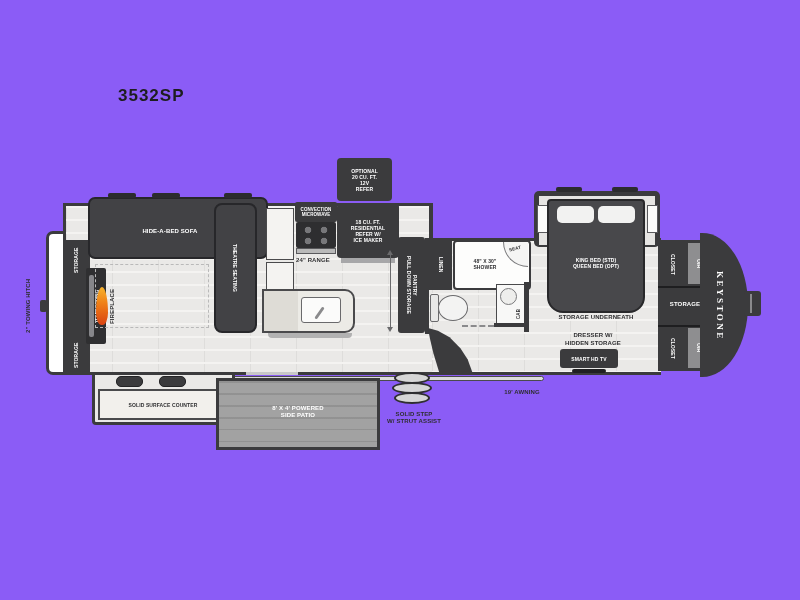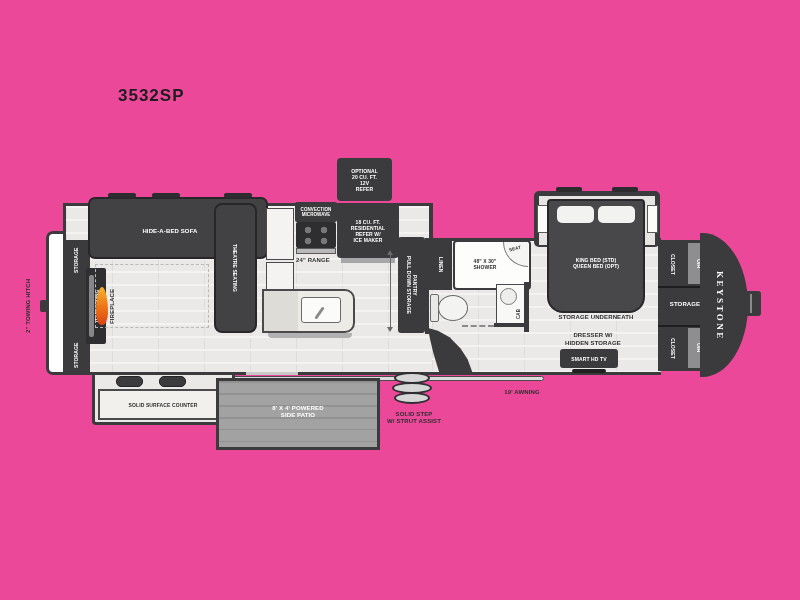--- a/index.html
+++ b/index.html
@@ -1,16 +1,16 @@
 <!DOCTYPE html>
 <html><head>
 <meta charset="utf-8">
 <style>
   html,body{margin:0;padding:0;background:#fff;}
-  #canvas{position:relative;width:800px;height:600px;background:#ec4899;overflow:hidden;
+  #canvas{position:relative;width:800px;height:600px;background:#8b5cf6;overflow:hidden;
           font-family:"Liberation Sans",sans-serif;}
   .a{position:absolute;box-sizing:border-box;}
   .d{background:#3b3b3d;}
   .ctr{display:grid;place-items:center;text-align:center;}
   .lw{color:#fff;font-weight:700;letter-spacing:.02em;}
   .ld{color:#2e2e30;font-weight:700;letter-spacing:.02em;}
   .f6{font-size:6px;line-height:1.25;}
   .f5{font-size:5px;line-height:1.2;}
   .f4{font-size:4.5px;line-height:1.2;}
   .pre{white-space:pre-line;}

